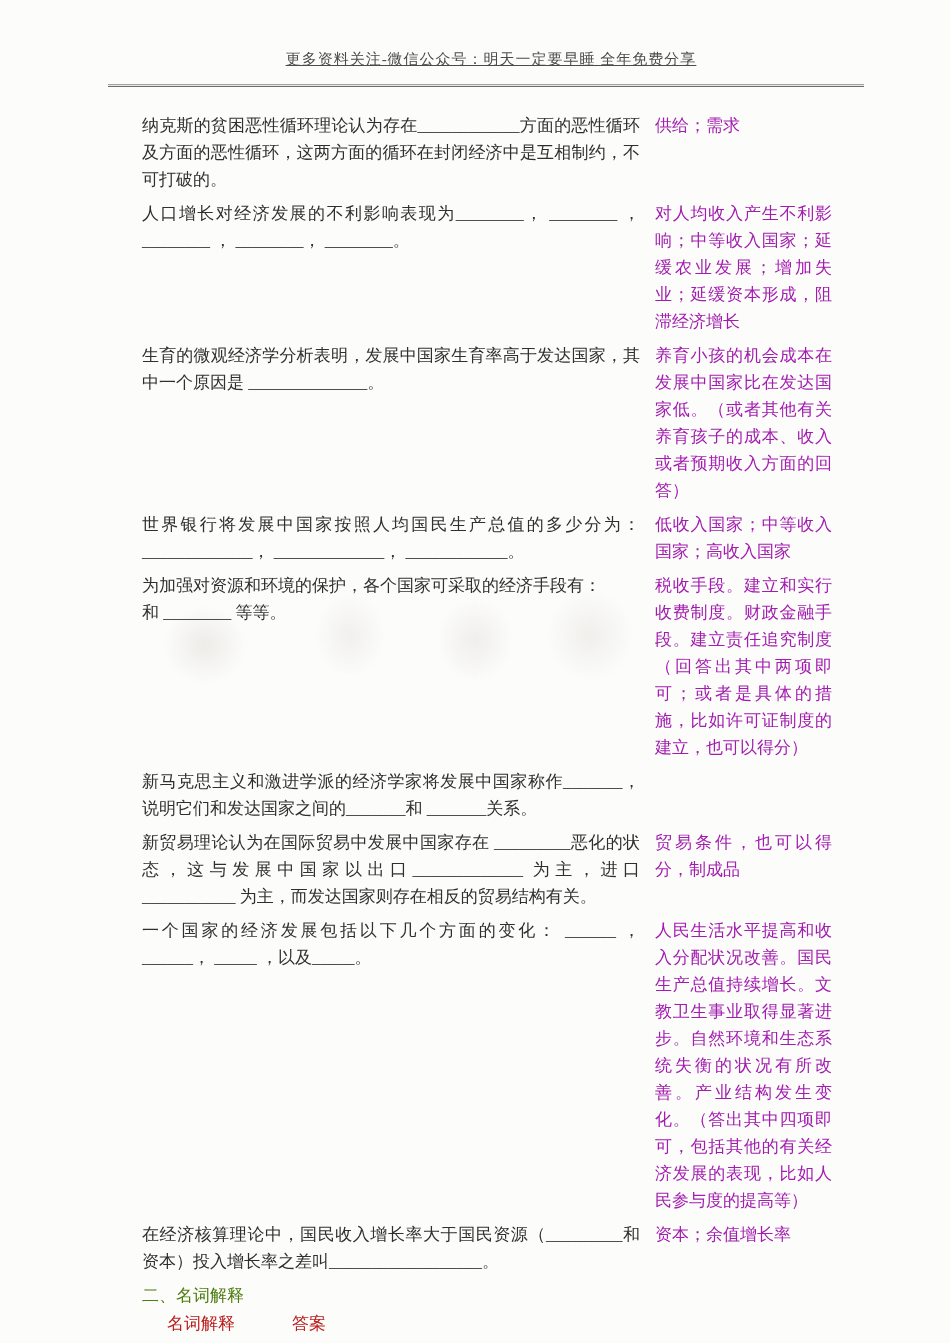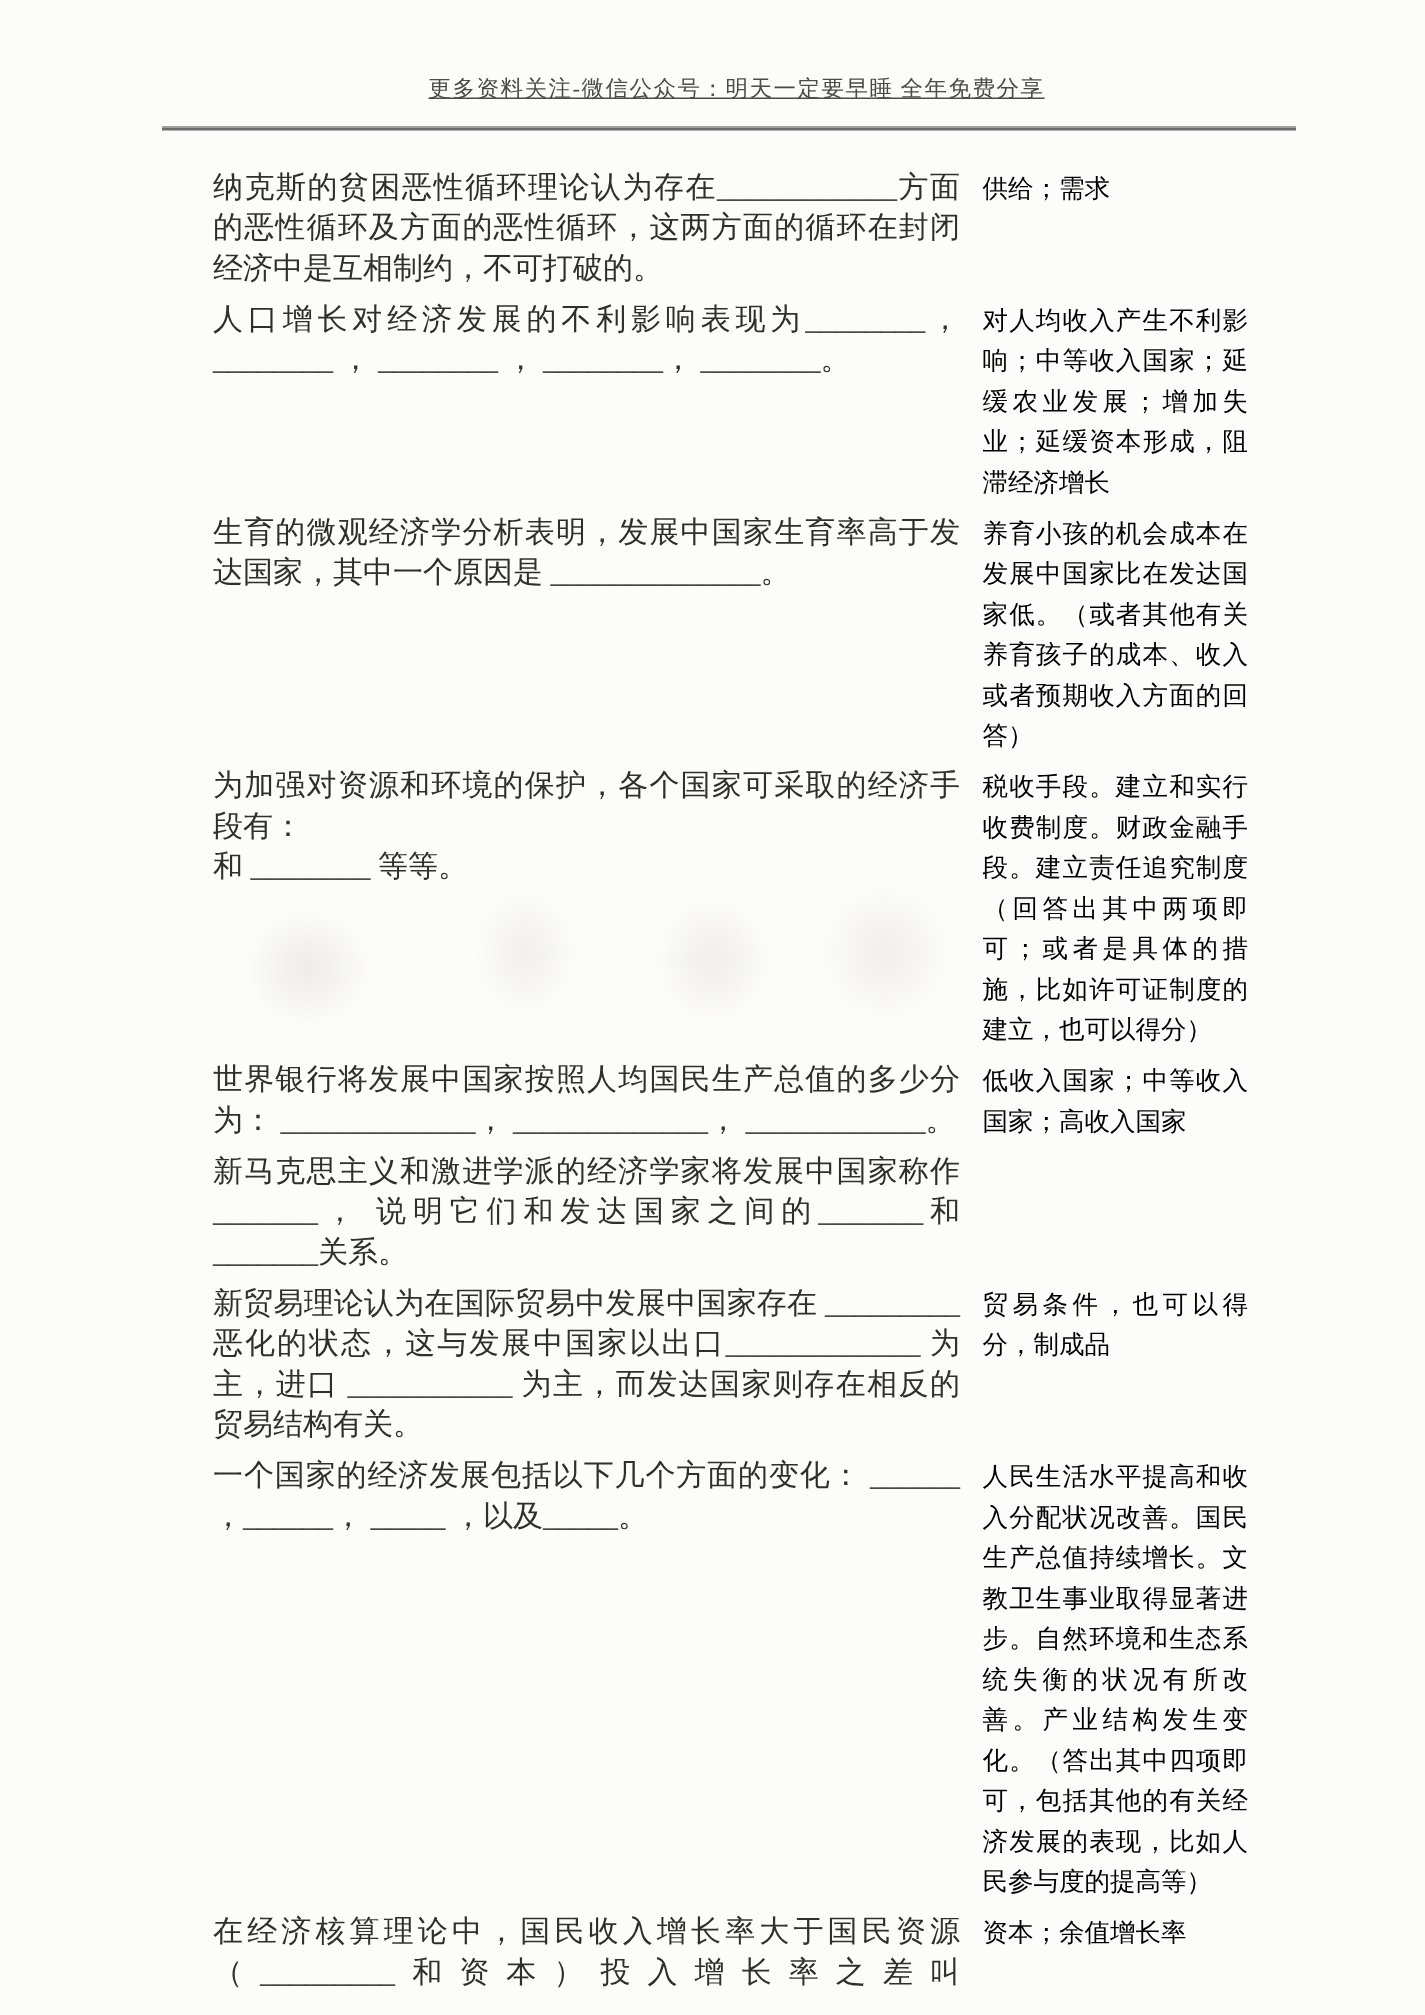--- a/index.html
+++ b/index.html
@@ -49,33 +49,33 @@
   .content {
     position: absolute;
     top: 112px;
     left: 142px;
     width: 692px;
   }
   .qa-row { display: flex; margin-bottom: 7px; }
   .qa-q {
     width: 498px;
     margin: 0 15px 0 0;
-    font-size: 20px;
+    font-size: 17px;
     line-height: 27px;
     text-align: justify;
     white-space: pre-line;
     color: #2f2f2f;
   }
   .qa-a {
     width: 177px;
     margin: 0;
     font-size: 17px;
     line-height: 27px;
     text-align: justify;
-    color: #000000;
+    color: #a21caf;
   }
   .s2-title {
     margin: 3px 0 0 0;
     font-size: 17px;
     line-height: 28px;
     color: #4d7c0f;
   }
   .s2-header { display: flex; font-size: 17px; line-height: 28px; color: #b91c1c; }
   .s2-term-h { width: 150px; padding-left: 25px; box-sizing: border-box; }
   .s2-ans-h  { flex: 1; text-align: left; padding-right: 90px; }
@@ -103,28 +103,28 @@
       <p class="qa-q">人口增长对经济发展的不利影响表现为________， ________ ， ________ ， ________， ________。</p>
       <p class="qa-a">对人均收入产生不利影响；中等收入国家；延缓农业发展；增加失业；延缓资本形成，阻滞经济增长</p>
     </div>
 
     <div class="qa-row">
       <p class="qa-q">生育的微观经济学分析表明，发展中国家生育率高于发达国家，其中一个原因是 ______________。</p>
       <p class="qa-a">养育小孩的机会成本在发展中国家比在发达国家低。（或者其他有关养育孩子的成本、收入或者预期收入方面的回答）</p>
     </div>
 
     <div class="qa-row">
+      <p class="qa-q">世界银行将发展中国家按照人均国民生产总值的多少分为： _____________， _____________， ____________。</p>
+      <p class="qa-a">低收入国家；中等收入国家；高收入国家</p>
+    </div>
+
+    <div class="qa-row">
       <p class="qa-q">为加强对资源和环境的保护，各个国家可采取的经济手段有：
 和 ________ 等等。</p>
       <p class="qa-a">税收手段。建立和实行收费制度。财政金融手段。建立责任追究制度（回答出其中两项即可；或者是具体的措施，比如许可证制度的建立，也可以得分）</p>
-    </div>
-
-    <div class="qa-row">
-      <p class="qa-q">世界银行将发展中国家按照人均国民生产总值的多少分为： _____________， _____________， ____________。</p>
-      <p class="qa-a">低收入国家；中等收入国家；高收入国家</p>
     </div>
 
     <div class="qa-row">
       <p class="qa-q">新马克思主义和激进学派的经济学家将发展中国家称作_______， 说明它们和发达国家之间的_______和 _______关系。</p>
     </div>
 
     <div class="qa-row">
       <p class="qa-q">新贸易理论认为在国际贸易中发展中国家存在 _________恶化的状态，这与发展中国家以出口_____________ 为主，进口 ___________ 为主，而发达国家则存在相反的贸易结构有关。</p>
       <p class="qa-a">贸易条件，也可以得分，制成品</p>
     </div>

